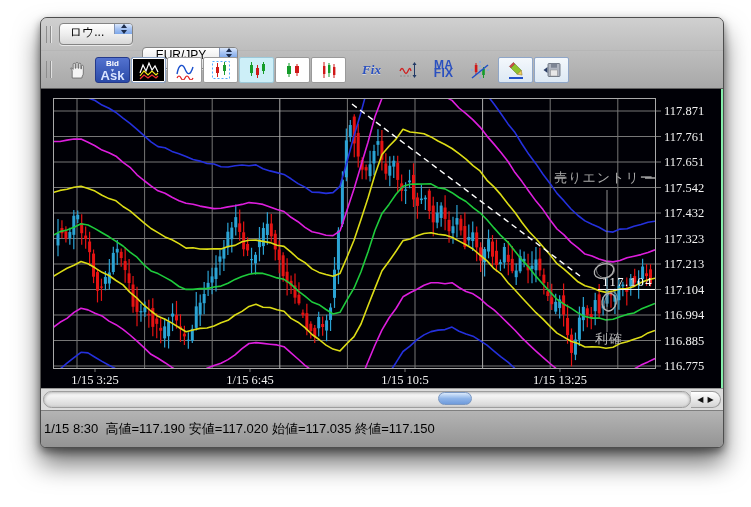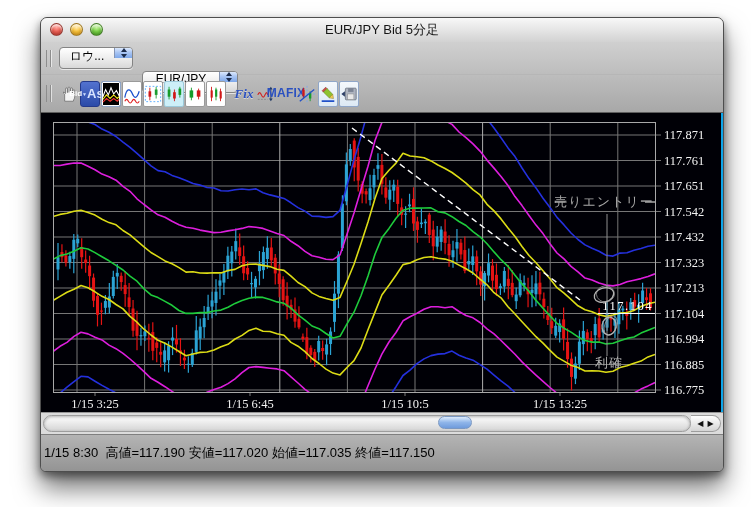--- a/index.html
+++ b/index.html
@@ -34,37 +34,37 @@
                 border-left:1px solid #8494b4;display:flex;flex-direction:column;
                 align-items:center;justify-content:center;gap:2px;}
   .tri-up{width:0;height:0;border-left:3.5px solid transparent;border-right:3.5px solid transparent;
           border-bottom:4px solid #1c2c4c;}
   .tri-down{width:0;height:0;border-left:3.5px solid transparent;border-right:3.5px solid transparent;
             border-top:4px solid #1c2c4c;}
   .quote{margin-left:22px;font-size:14px;color:#0a0a0a;letter-spacing:.3px;}
   
   .toolbar{height:39px;background:linear-gradient(#bdbdbd,#a8a8a8);border-top:1px solid #b6b6b6;
            border-bottom:1px solid #5e5e5e;display:flex;align-items:center;box-sizing:border-box;}
-  .tool{width:20px;height:26px;margin-right:1px;display:flex;flex-direction:row;
+  .tool{width:35px;height:26px;margin-right:1px;display:flex;flex-direction:column;
         align-items:center;justify-content:center;border:1px solid transparent;border-radius:2px;box-sizing:border-box;}
   .tool.framed{border-color:#8fa6c8;background:linear-gradient(#f4f8fc,#dde9f4);}
   .tool.dark{background:#000;border-color:#8fa6c8;box-shadow:inset 0 0 0 1px #fff;}
   .tool.cyanbg{background:#cdeff8;border-color:#9cc9da;}
   .tool.bidask{background:linear-gradient(#5372cf,#2a4aa8);border-color:#24398a;border-radius:3px;}
   .bidask span{display:block;text-align:center;}
   .ba-top{font-size:8px;font-weight:bold;color:#fff;line-height:8px;}
   .ba-arr{font-size:5px;color:#cfe0ff;line-height:4px;}
   .ba-bot{font-size:13px;font-weight:bold;color:#d9e4ff;line-height:8px;}
   .fixlbl{font-family:"Liberation Serif","DejaVu Serif",serif;font-style:italic;font-weight:bold;
           font-size:13px;color:#2a50c0;text-shadow:0 1px 0 rgba(255,255,255,.5);}
   .mafix span{display:block;font-size:12px;font-weight:bold;color:#2a50c0;line-height:7.5px;
               text-align:center;letter-spacing:.2px;}
   .gapL{margin-left:7px;}
   
-  .chartpanel{position:relative;height:299px;background:#0ea5e9;}
+  .chartpanel{position:relative;height:299px;background:#86efac;}
   .chartpanel svg{display:block;}
   .axlabel{font-family:"Liberation Serif","DejaVu Serif",serif;font-size:12.5px;}
   .annlabel{font-family:"Liberation Sans","DejaVu Sans",sans-serif;font-size:13px;letter-spacing:1px;}
   
   .scrollrow{height:22px;background:#dcdcdc;border-top:1px solid #979797;display:flex;box-sizing:border-box;}
   .track{flex:1;margin:2px 0 2px 2px;border-radius:9px;border:1px solid #9d9d9d;position:relative;
          background:linear-gradient(#ffffff,#d4d4d4);box-shadow:inset 0 1px 3px rgba(0,0,0,.3);box-sizing:border-box;}
   .thumb{position:absolute;left:394px;top:0px;width:34px;height:13px;border-radius:7px;
          background:linear-gradient(#dbeafc,#8fb5e9 50%,#6f9bdc);border:1px solid #7b98c2;box-sizing:border-box;}
   .arrows{width:30px;margin:2px 2px 2px 0;border:1px solid #9d9d9d;border-left:none;
@@ -75,28 +75,20 @@
   .statusbar{height:37px;background:linear-gradient(#b4b4b4,#949494);border-top:1px solid #7f7f7f;
              display:flex;align-items:center;box-sizing:border-box;}
   .statusbar span{font-size:13px;color:#000;padding-left:3px;white-space:pre;}
 </style>
 </head>
 <body>
 
 <div class="page">
   <div class="window">
 
-    <div class="titlebar">
-      <div class="lights">
-        <span class="light red"></span>
-        <span class="light yellow"></span>
-        <span class="light green"></span>
-      </div>
-      <div class="title">EUR/JPY Bid 5分足</div>
-    </div>
 
     <div class="controlsbar">
       <div class="grip"></div>
       <div class="popup" style="width:74px;margin-right:9px;">
         <span class="popup-label">ロウ...</span>
         <span class="popup-arrows">
             <span class="tri-up"></span>
             <span class="tri-down"></span>
           </span>
       </div>

